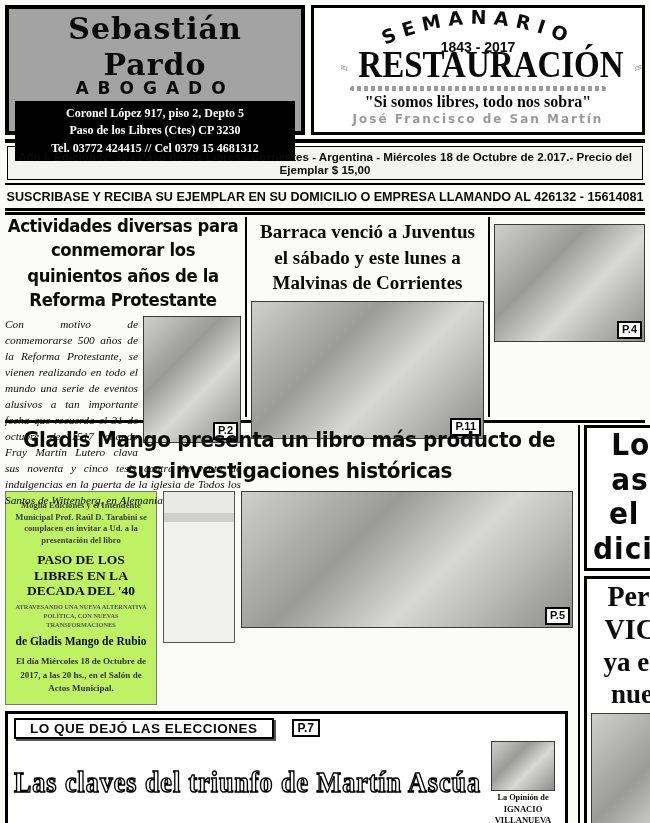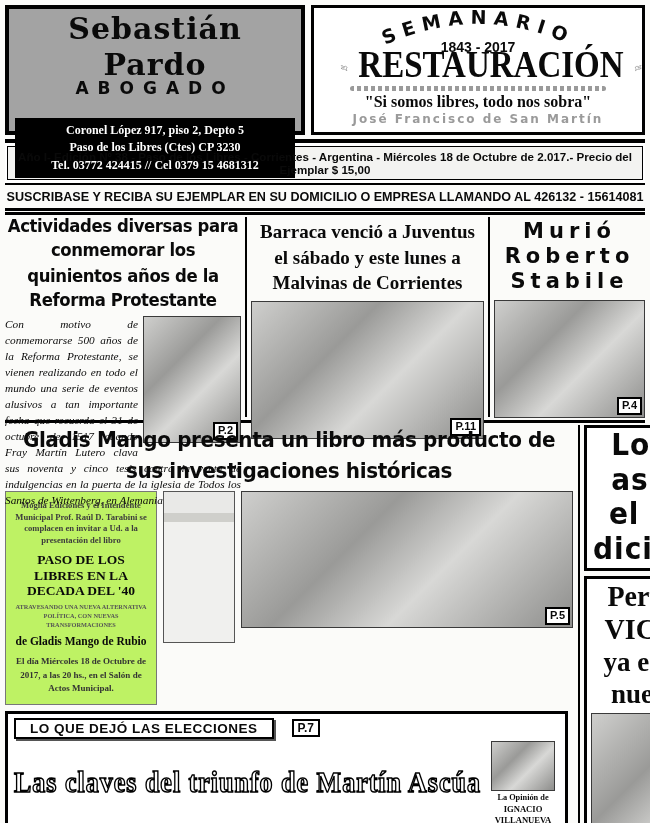--- a/index.html
+++ b/index.html
@@ -8,21 +8,21 @@
     width:650px; height:823px; margin:0 auto; position:relative;
     font-family:"Liberation Serif", serif; background:#fbfbf9; color:#0a0a0a;
     padding:5px 5px 4px 5px; overflow:hidden;
   }
 
   
   .header { display:flex; gap:6px; height:130px; }
   .lawyer-box { flex:0 0 300px; border:4px solid #000; background:#a3a3a3; text-align:center; padding:2px 6px 5px; }
   .lawyer-name { font-family:"DejaVu Serif", serif; font-weight:bold; font-size:30px; letter-spacing:1px; transform:scaleY(1.02); }
   .lawyer-title { font-family:"DejaVu Sans", sans-serif; font-weight:bold; font-size:17px; letter-spacing:9px; margin-top:-3px; }
-  .lawyer-address { background:#000; color:#fff; font-weight:bold; font-size:12px; line-height:1.45; padding:4px 2px; margin-top:20px; }
+  .lawyer-address { background:#000; color:#fff; font-weight:bold; font-size:12px; line-height:1.45; padding:4px 2px; margin-top:3px; }
 
   .masthead { flex:1; border:3px solid #000; background:#fff; position:relative; text-align:center; overflow:hidden; }
   .mast-arc { display:block; margin:0 auto; }
   .mast-title-row { display:flex; align-items:flex-end; justify-content:center; gap:10px; margin-top:-14px;padding-left:26px; }
   .mast-title { font-family:"Liberation Serif", serif; font-weight:bold; font-size:33px; letter-spacing:0px; transform:scaleY(1.15); white-space:nowrap; }
   .squiggle { height:5px; width:78%; margin:3px auto 2px;
     background:repeating-linear-gradient(90deg,#9a9a9a 0 4px, transparent 4px 7px); border-radius:3px; }
   .mast-motto { font-weight:bold; font-size:16px; margin-top:0px; }
   .mast-author { font-family:"DejaVu Sans", sans-serif; font-weight:bold; font-size:12px; color:#9a9a9a; letter-spacing:2px; margin-top:1px; }
 
@@ -143,21 +143,20 @@
   </div>
 
   <div class="col2">
     <div class="headline">Barraca venció a Juventus el sábado y este lunes a Malvinas de Corrientes</div>
     <div class="photo col2-photo">
       <span class="ptag">P.11</span>
     </div>
   </div>
 
   <div class="col3">
-    <div class="headline">Murió Roberto Stabile</div>
     <div class="photo col3-photo">
       <span class="ptag">P.4</span>
     </div>
   </div>
 </div>
 
 <div class="rule-heavy"></div>
 
 <div class="sec2">
   <div class="sec2-left">

